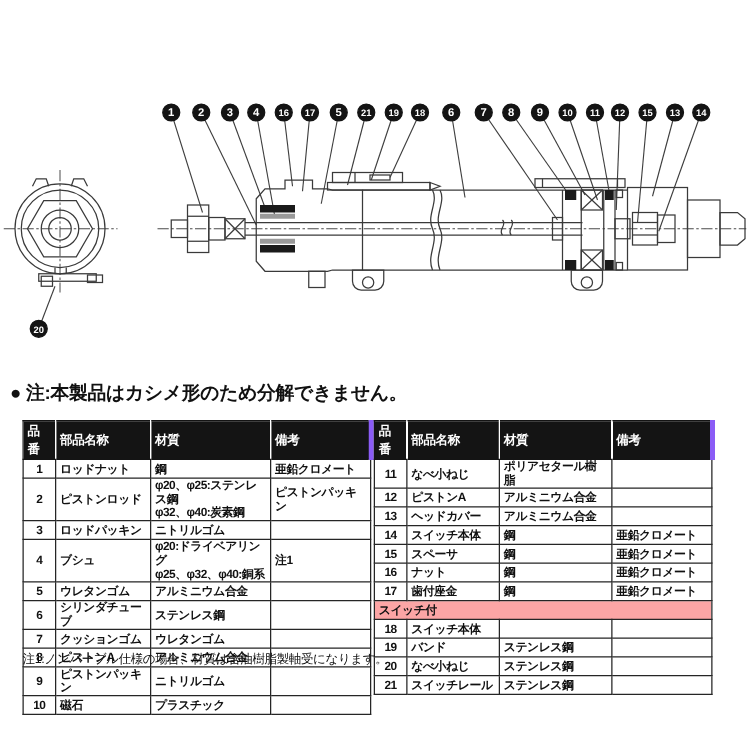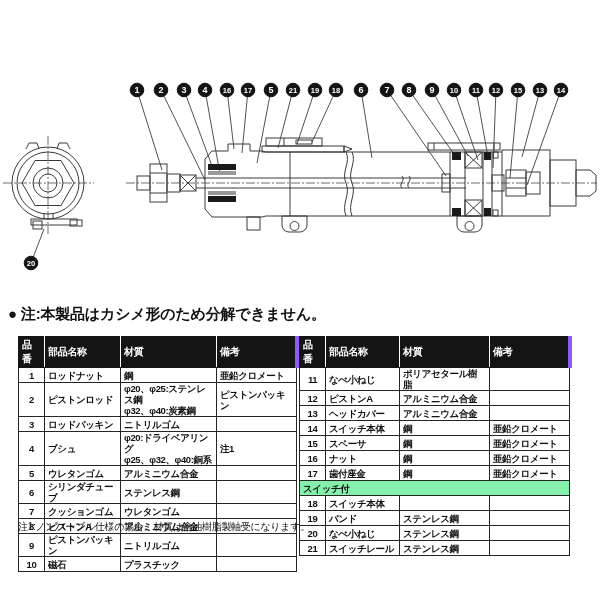--- a/index.html
+++ b/index.html
@@ -18,21 +18,21 @@
   table{border-collapse:collapse;position:absolute;top:336px;table-layout:fixed;border:1px solid #151515}
   #tableL{left:18px;width:278px}
   #tableR{left:299px;width:270px}
   th{background:#141414;color:#fff;font-size:10px;font-weight:bold;text-align:left;
      padding:1px 3px;height:13px;border:1px solid #141414;border-right:1px solid #fff;
      letter-spacing:-0.3px;overflow:hidden}
   th:last-child{border-right:4px solid #8b5cf6}
   td{border:1px solid #252525;font-size:9.5px;font-weight:bold;padding:0 3px;height:14px;
      line-height:11px;letter-spacing:-0.4px;vertical-align:middle;white-space:pre-line;overflow:hidden}
   td.no{text-align:center;padding:0 1px}
-  tr.section td{background:#86efac;border:1px solid #252525}
+  tr.section td{background:#fca5a5;border:1px solid #252525}
   .footnote{position:absolute;left:18px;top:520px;font-size:10px;font-weight:normal;letter-spacing:-0.3px;white-space:nowrap}
 </style>
 </head>
 <body>
 
 <svg class="diagram" width="600" height="300" viewBox="0 0 600 300" xmlns="http://www.w3.org/2000/svg">
 
   <g id="leader-layer">
       <line x1="137" y1="90" x2="162" y2="170" class="leader"></line>
       <line x1="161" y1="90" x2="205" y2="180" class="leader"></line>

